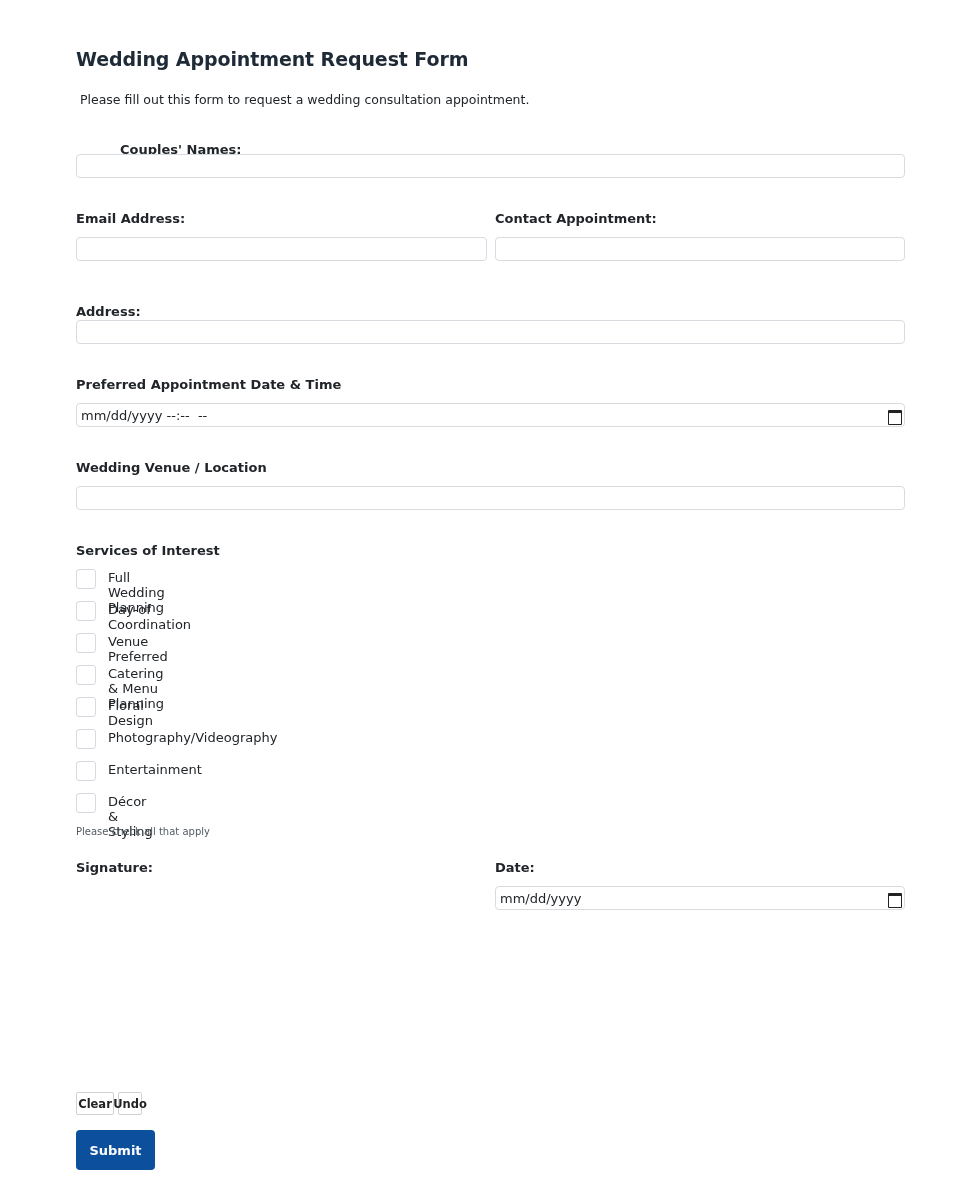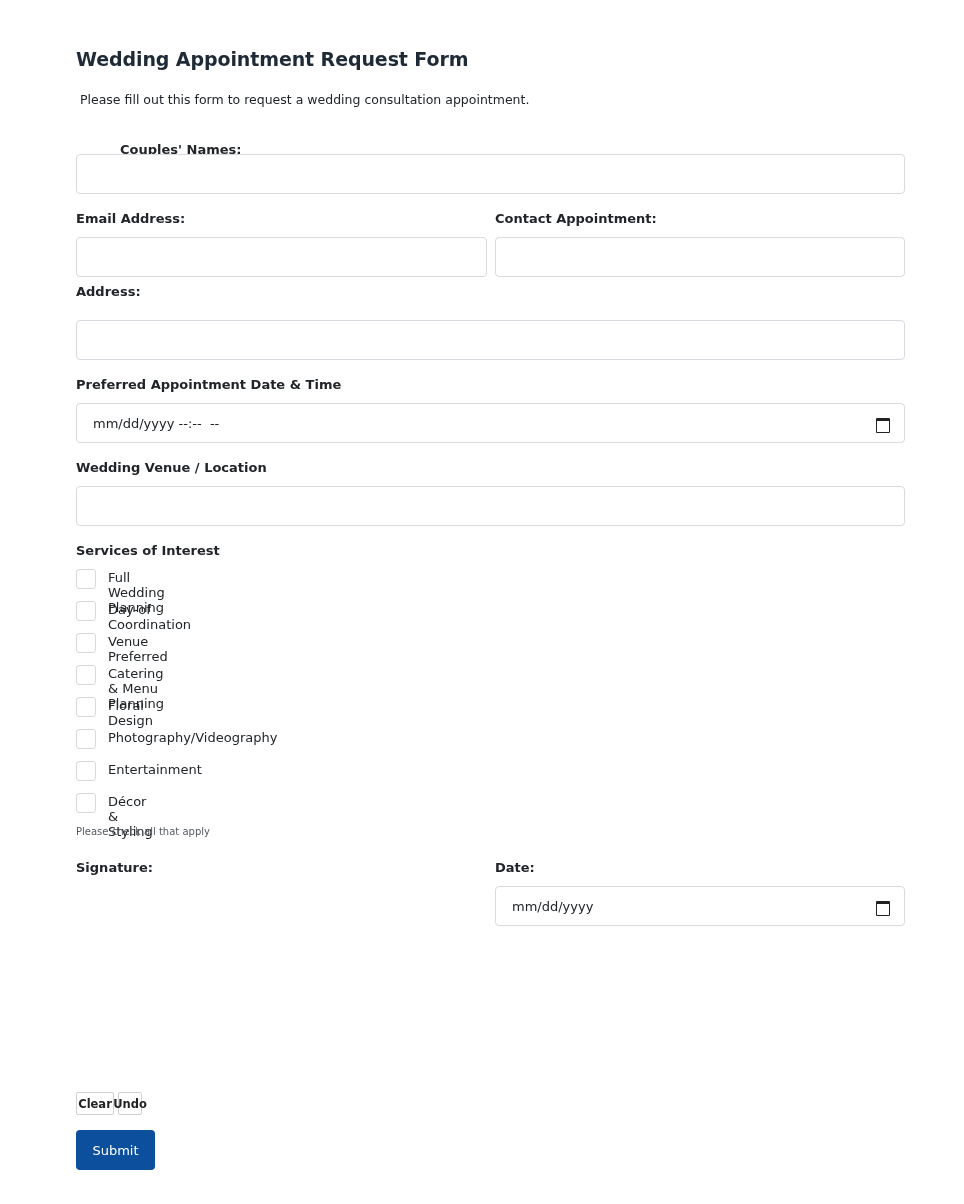--- a/index.html
+++ b/index.html
@@ -16,23 +16,23 @@
     letter-spacing: -0.1px;
   }
   .desc {
     position: absolute; top: 92px; left: 4px;
     font-size: 12.5px; color: #212529; margin: 0;
   }
   .label {
     position: absolute; font-size: 13px; font-weight: 600; color: #212529;
   }
   .input {
-    position: absolute; height: 40px; background: #fff;
+    position: absolute; height: 24px; background: #fff;
     border: 1px solid #d8dbe0; border-radius: 4px;
-    font-size: 13px; color: #212529; padding: 0 16px;
+    font-size: 13px; color: #212529; padding: 0 4px;
     display: flex; align-items: center; justify-content: space-between;
   }
   .input .ph { color: #212529; font-size: 13px; }
   .cal-icon { width: 12px; height: 12px; position: relative; }
   .cal-icon::before {
     content: ""; position: absolute; left: 0; top: 1px; width: 12px; height: 11px;
     border: 1.6px solid #222; border-top-width: 3px; border-radius: 1px;
   }
   .checks { position: absolute; top: 569px; left: 0; }
   .check-row {
@@ -55,41 +55,41 @@
   .small-btn {
     position: absolute; top: 1092px; height: 23px;
     border: 1px solid #cfd3d8; background: #fff; border-radius: 2px;
     font-size: 11.5px; font-weight: 600; color: #222;
     font-family: "DejaVu Sans", "Liberation Sans", sans-serif;
     padding: 0 5px; display: flex; align-items: center; justify-content: center;
   }
   .submit {
     position: absolute; left: 0; top: 1130px; width: 79px; height: 40px;
     background: #0b4f9d; color: #fff; border: none; border-radius: 4px;
-    font-size: 13px; font-weight: 400;
+    font-size: 13px; font-weight: 700;
     font-family: "DejaVu Sans", "Liberation Sans", sans-serif;
     display: flex; align-items: center; justify-content: center;
   }
 </style>
 </head>
 <body>
 
 <div class="form">
   <h1 class="title">Wedding Appointment Request Form</h1>
   <p class="desc">Please fill out this form to request a wedding consultation appointment.</p>
 
   <div class="label" style="top:142px;left:0;margin-left:44px;">Couples' Names:</div>
   <div class="input" style="top:154px;left:0;width:829px;"></div>
 
   <div class="label" style="top:211px;left:0;">Email Address:</div>
   <div class="input" style="top:237px;left:0;width:411px;"></div>
   <div class="label" style="top:211px;left:419px;">Contact Appointment:</div>
   <div class="input" style="top:237px;left:419px;width:410px;"></div>
 
-  <div class="label" style="top:284px;left:0;">Address:</div>
+  <div class="label" style="top:304px;left:0;">Address:</div>
   <div class="input" style="top:320px;left:0;width:829px;"></div>
 
   <div class="label" style="top:377px;left:0;">Preferred Appointment Date &amp; Time</div>
   <div class="input" style="top:403px;left:0;width:829px;">
     <span class="ph" style="white-space:pre;">mm/dd/yyyy --:--  --</span>
     <span class="cal-icon"></span>
   </div>
 
   <div class="label" style="top:460px;left:0;">Wedding Venue / Location</div>
   <div class="input" style="top:486px;left:0;width:829px;"></div>

